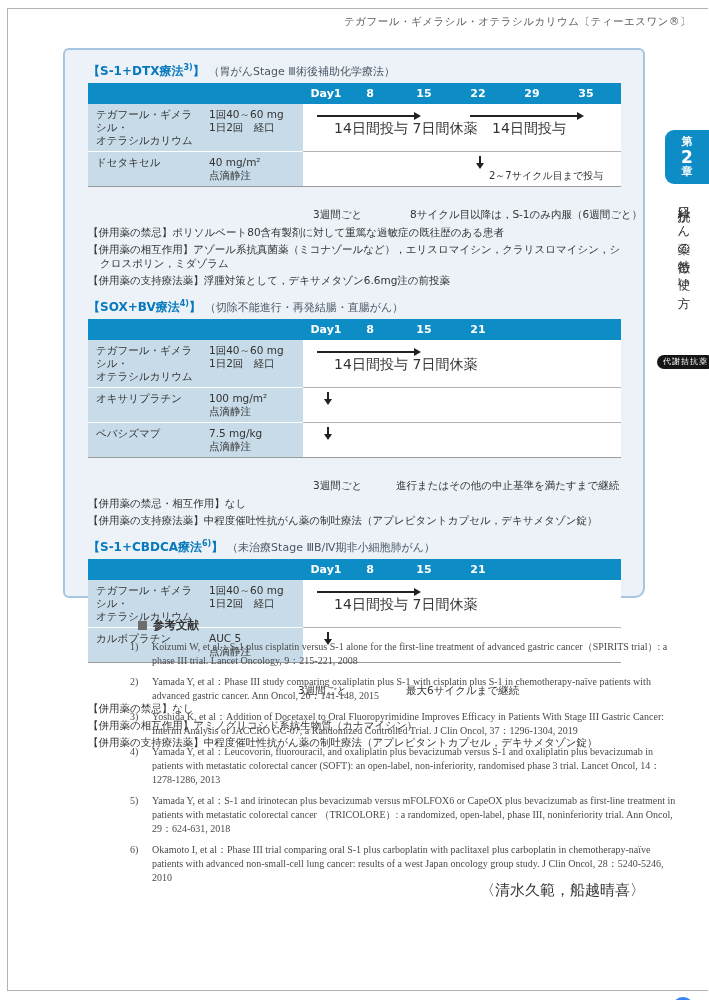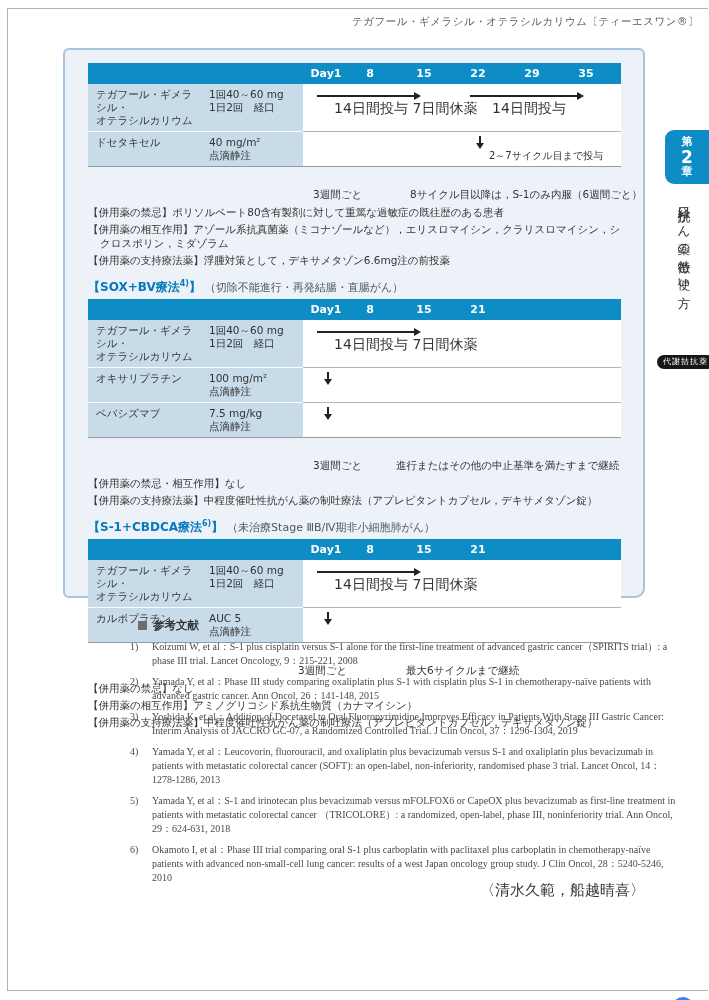--- a/index.html
+++ b/index.html
@@ -7,21 +7,21 @@
     width:709px; height:1000px; position:relative; background:#fff;
     font-family:"DejaVu Sans","Liberation Sans",sans-serif;
     color:#3b3b3b; overflow:hidden;
   }
   .page-frame {
     position:absolute; left:7px; top:8px; width:701px; height:983px;
     border-top:1px solid #b3b1b1; border-left:1px solid #b3b1b1; border-bottom:1px solid #b3b1b1;
     box-sizing:border-box; pointer-events:none;
   }
   .doc-header {
-    position:absolute; top:15px; right:10px; font-size:10.5px; color:#5a5a5a; letter-spacing:0.5px;
+    position:absolute; top:15px; right:18px; font-size:10.5px; color:#5a5a5a; letter-spacing:0.5px;
   }
   
   .content-box {
     position:absolute; left:63px; top:48px; width:582px; height:550px; box-sizing:border-box;
     background:#ecf2f8; border:2px solid #a6c5e0; border-radius:6px 6px 10px 6px;
     padding:11px 22px 0 23px;
   }
   .r-title { font-size:12px; line-height:14px; margin:0 0 4px 0; }
   .r-title .main { color:#0679bd; font-weight:bold; }
   .r-title sup { color:#0679bd; font-size:8px; font-weight:bold; }
@@ -100,20 +100,24 @@
 </head>
 <body>
 
 <div class="page-frame"></div>
 
 <div class="doc-header">テガフール・ギメラシル・オテラシルカリウム〔ティーエスワン®〕</div>
 
 <div class="content-box">
 
   <div class="regimen">
+    <div class="r-title">
+      <span class="main">【S-1+DTX療法</span><sup>3)</sup><span class="main">】</span>
+      <span class="sub">（胃がんStage Ⅲ術後補助化学療法）</span>
+    </div>
     <div class="sched">
       <div class="sched-head">
         <span class="day" style="left:238px">Day1</span>
         <span class="day" style="left:282px">8</span>
         <span class="day" style="left:336px">15</span>
         <span class="day" style="left:390px">22</span>
         <span class="day" style="left:444px">29</span>
         <span class="day" style="left:498px">35</span>
       </div>
       <div class="sched-body">

